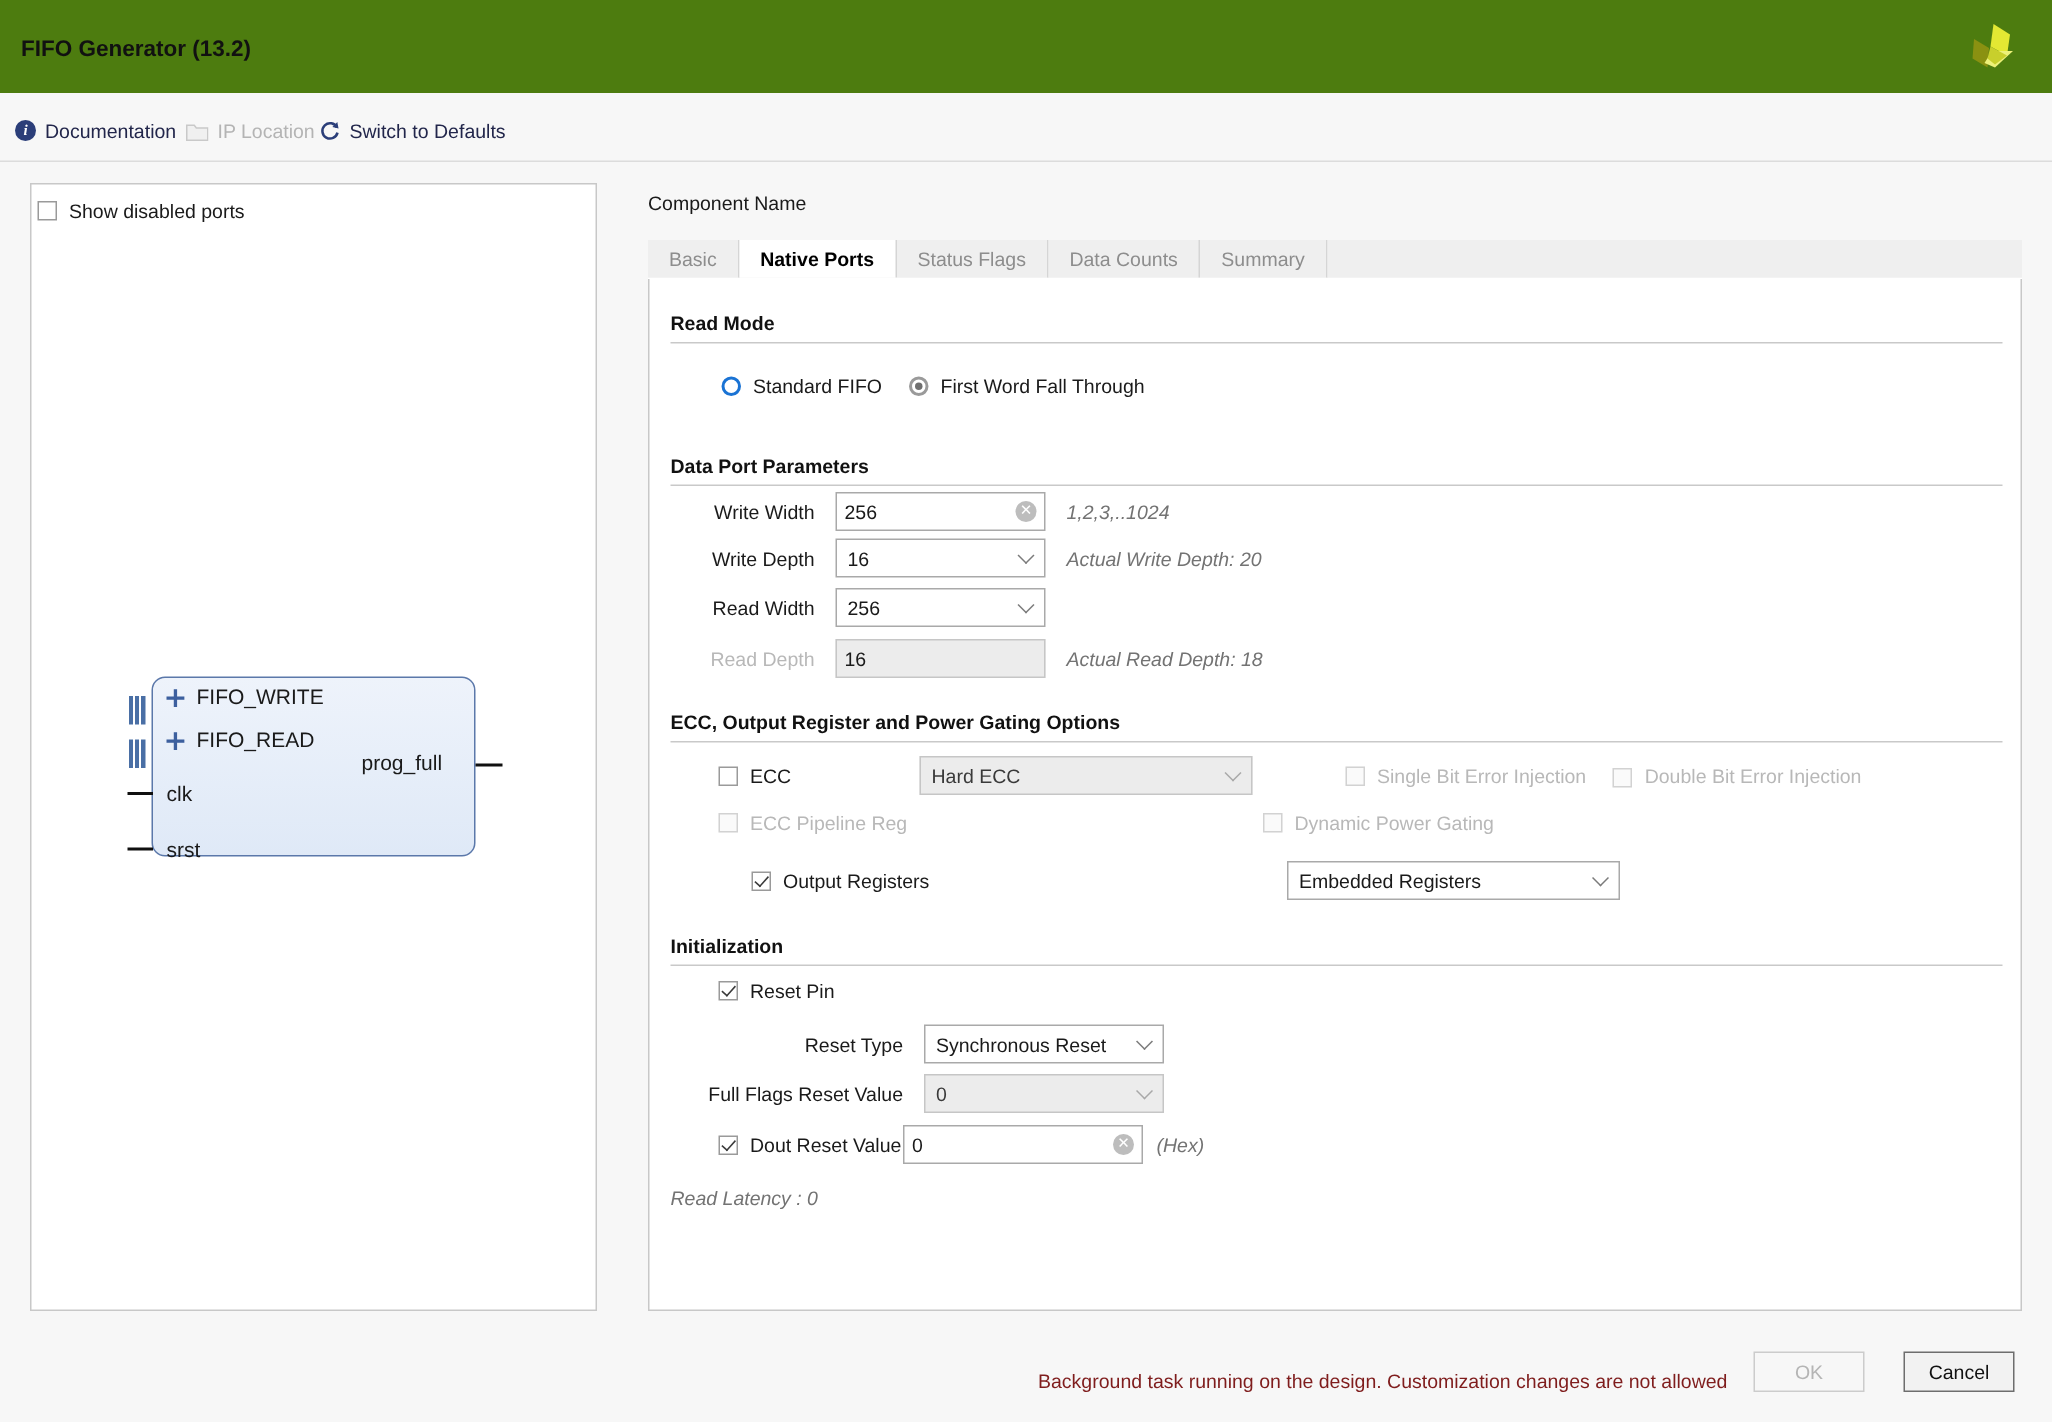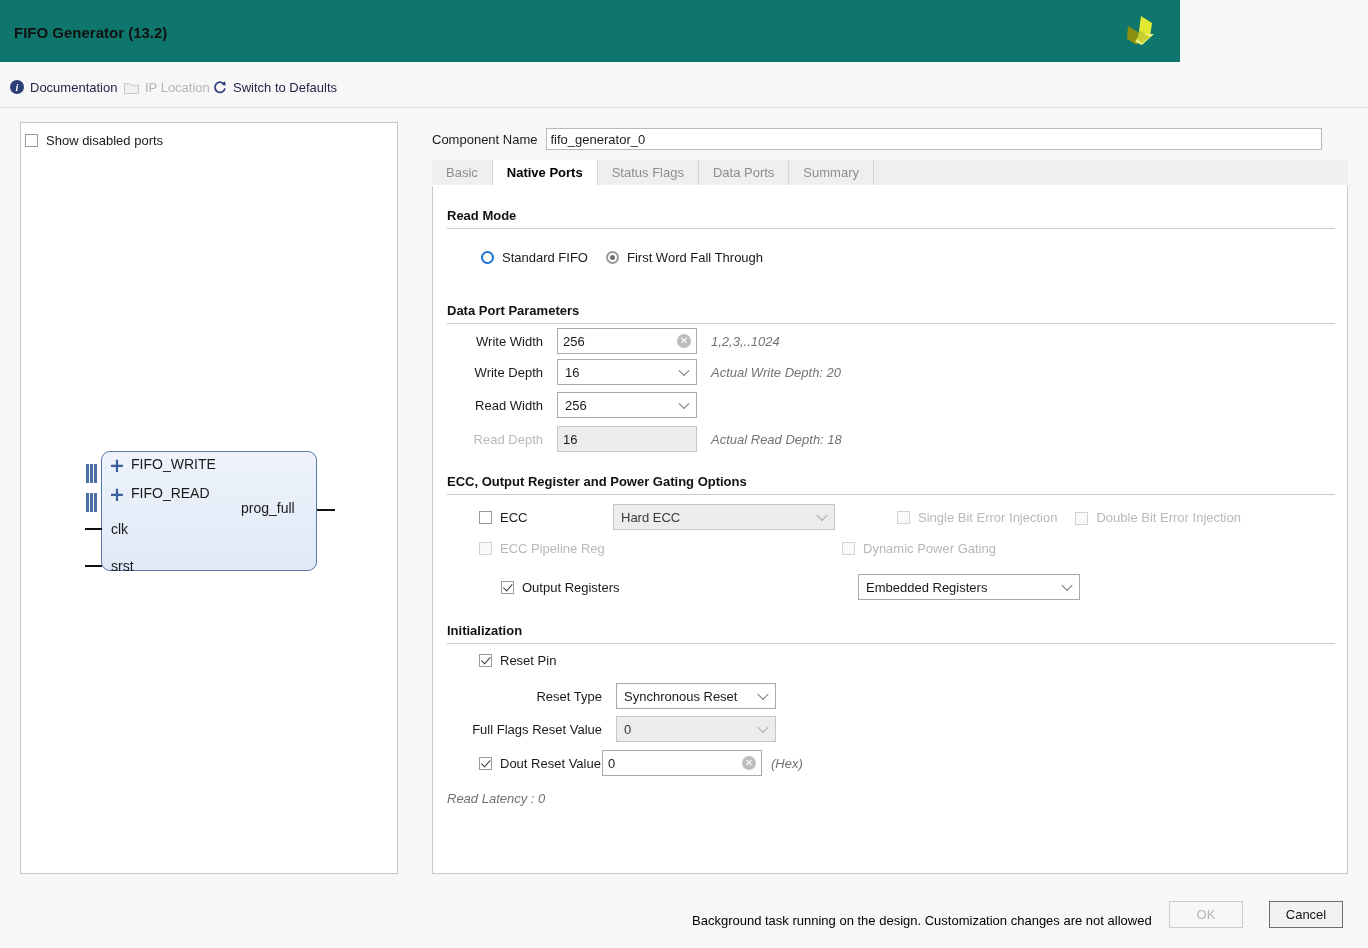--- a/index.html
+++ b/index.html
@@ -9,22 +9,22 @@
     overflow: hidden;
     background: #f7f7f7;
     font-family: "Liberation Sans", sans-serif;
     font-size: 13px;
     color: #1a1a1a;
     -webkit-font-smoothing: antialiased;
   }
 
   
   .titlebar {
-    position: absolute; left: 0; top: 0; width: 1180px; height: 62px;
-    background: #0f766e;
+    position: absolute; left: 0; top: 0; width: 1368px; height: 62px;
+    background: #4d7c0f;
   }
   .title-text {
     position: absolute; left: 14px; top: 24px;
     font-size: 15px; font-weight: bold; color: #111;
   }
   .logo {
     position: absolute; right: 18px; top: 12px; width: 42px; height: 40px;
   }
 
   
@@ -184,21 +184,21 @@
     border: solid #7b7b7b; border-width: 0 1.6px 1.6px 0;
     transform: translateY(-70%) rotate(45deg);
   }
   .sel.disabled .arrow { border-color: #a8a8a8; }
   .txt.disabled { background: #ececec; border-color: #c6c6c6; }
   .hint { font-size: 13px; color: #737373; font-style: italic; }
   .cb-row { display: flex; align-items: center; gap: 8px; font-size: 13px; }
 
   
   .status-msg {
-    position: absolute; left: 692px; top: 913px; font-size: 13px; color: #000000;
+    position: absolute; left: 692px; top: 913px; font-size: 13px; color: #7f1d1d;
   }
   .btn {
     position: absolute; height: 27px; width: 74px;
     display: flex; align-items: center; justify-content: center;
     font-size: 13px; background: #f2f2f2;
     border: 1px solid #6e6e6e; color: #111; cursor: pointer;
   }
   .btn.disabled { border-color: #cccccc; color: #b5b5b5; background: #f7f7f7; cursor: default; }
   .btn-ok { left: 1169px; top: 901px; }
   .btn-cancel { left: 1269px; top: 901px; }
@@ -260,28 +260,27 @@
     <div class="port-label" style="left:68px; top:23px;">FIFO_WRITE</div>
     <div class="port-label" style="left:68px; top:52px;">FIFO_READ</div>
     <div class="port-label" style="left:48px; top:88px;">clk</div>
     <div class="port-label" style="left:48px; top:125px;">srst</div>
     <div class="port-label" style="left:178px; top:67px;">prog_full</div>
   </div>
 </div>
 
 <div class="comp-row">
   <span class="comp-label">Component Name</span>
-  <input class="comp-input" type="text" value="fifo_generator_0" style="">
 </div>
 
 <div class="tabs">
   <div class="tab">Basic</div>
   <div class="tab active">Native Ports</div>
   <div class="tab">Status Flags</div>
-  <div class="tab">Data Ports</div>
+  <div class="tab">Data Counts</div>
   <div class="tab">Summary</div>
   <div class="tab-filler"></div>
 </div>
 
 <div class="content">
 
   <div class="section-title" style="left:14px; top:22px;">Read Mode</div>
   <div class="section-rule" style="left:14px; top:42px; width:888px;"></div>
 
   <div class="row" style="left:48px; top:64px; gap:8px;">

